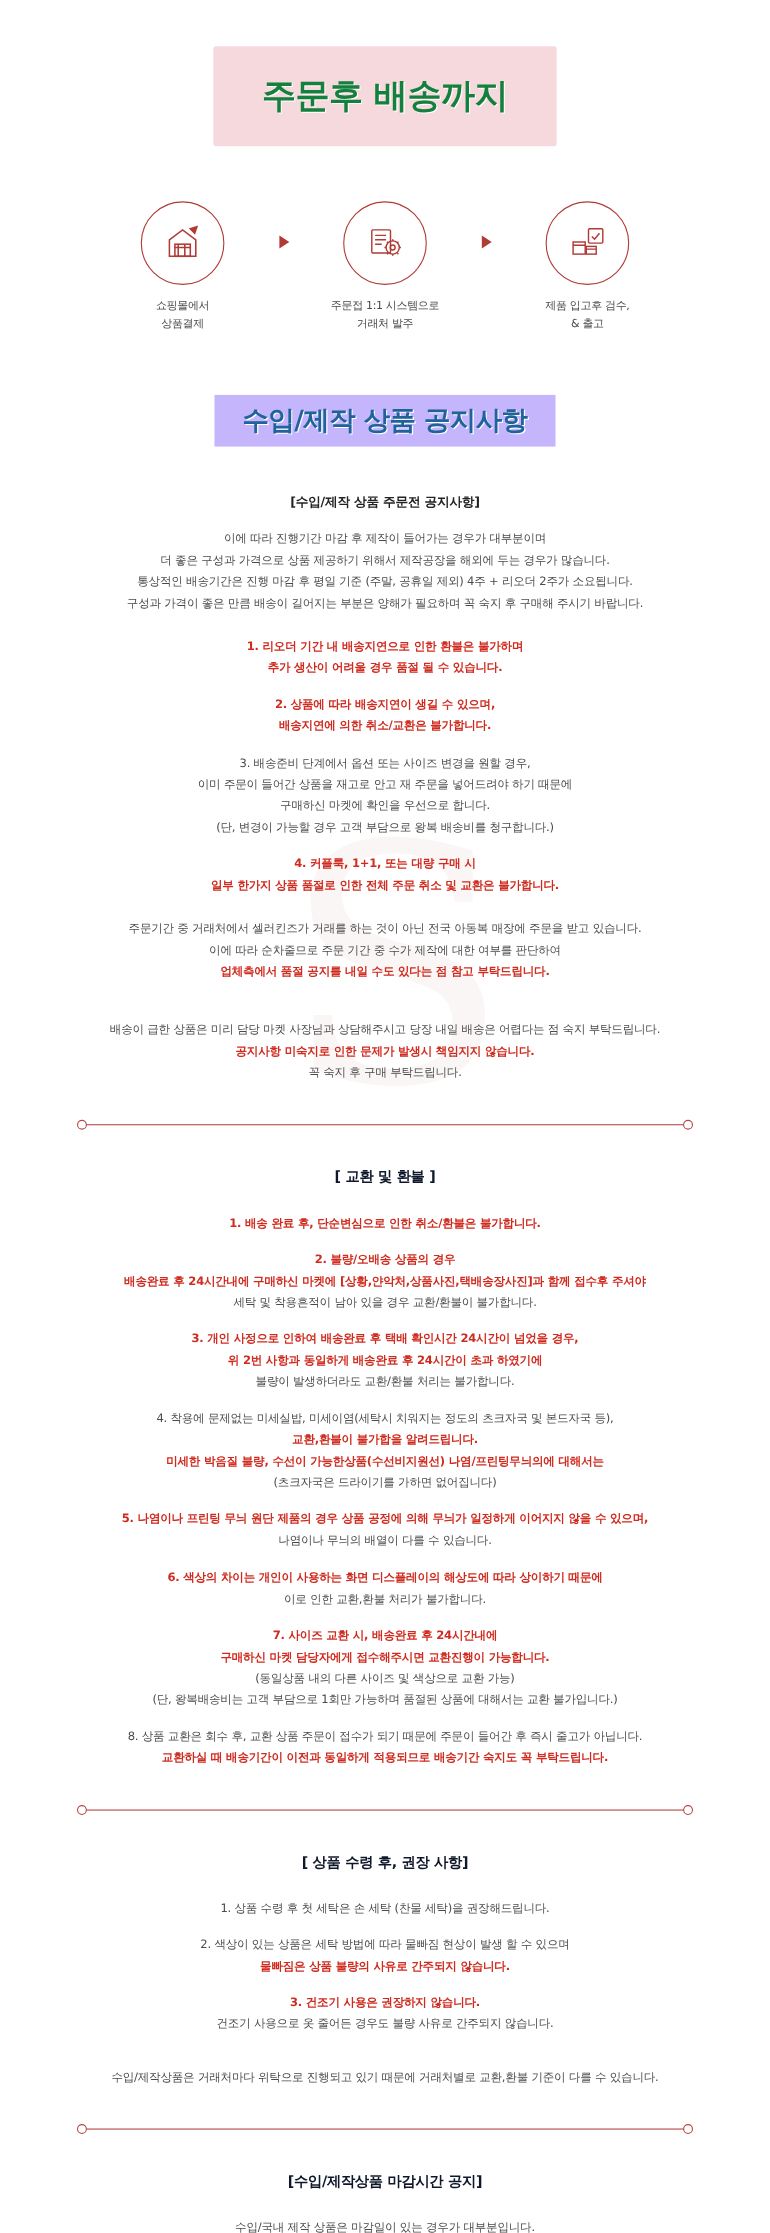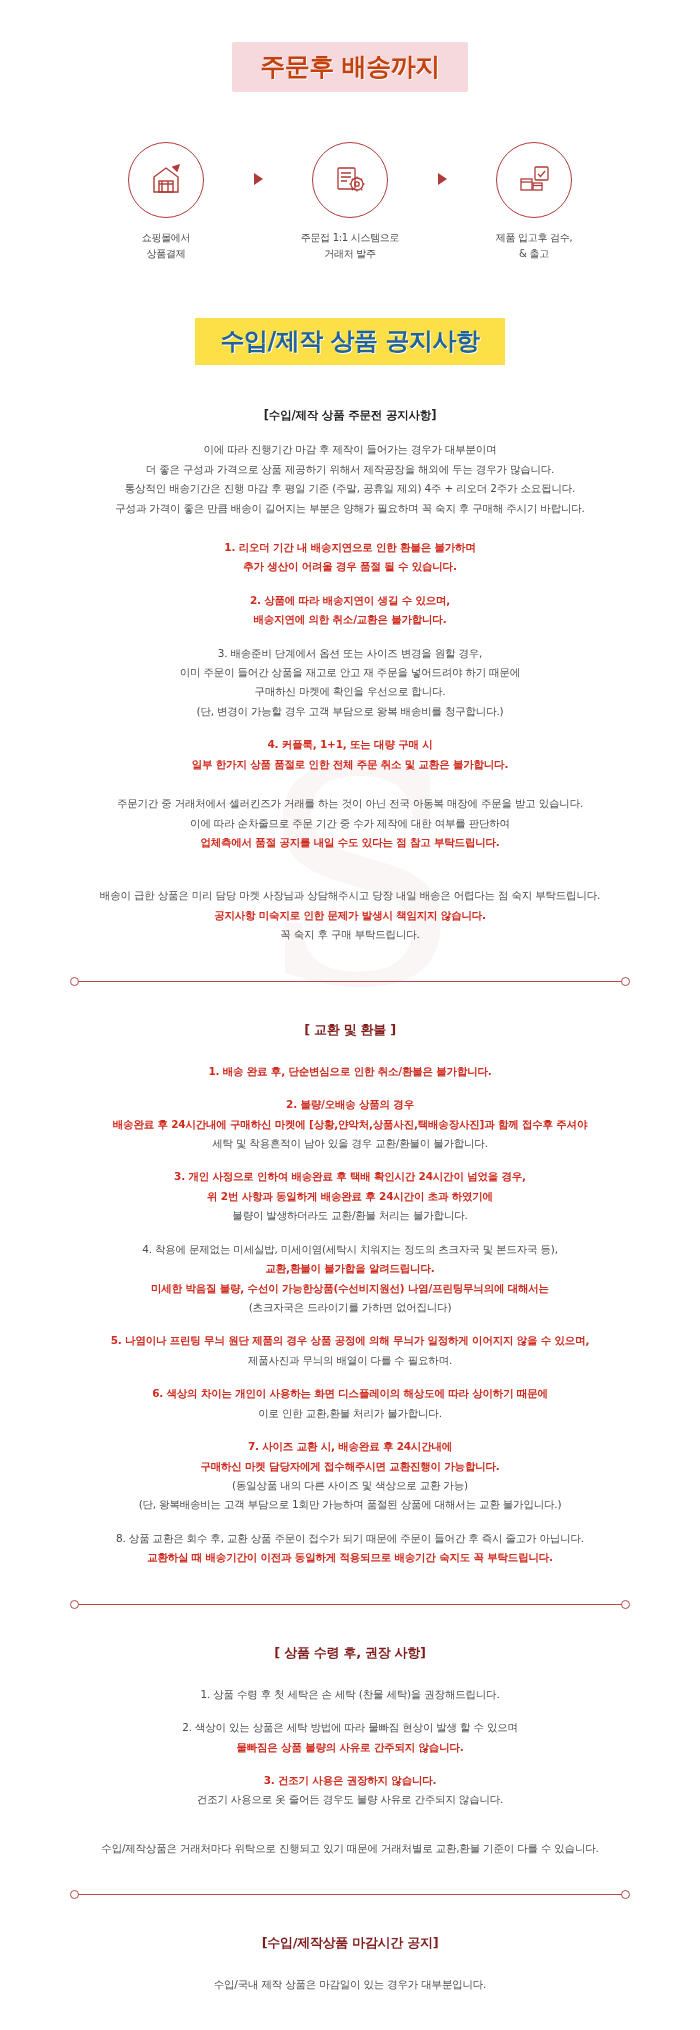--- a/index.html
+++ b/index.html
@@ -39,25 +39,25 @@
     text-align:center;
     padding-top:42px;
   }
   .banner{
     display:inline-block;
     background:#f6d9dd;
     padding:8px 28px 9px 28px;
     border-radius:2px;
   }
   .banner h1{
-    margin:0;
-    font-size:25px;
+    margin:16px;
+    font-size:31px;
     font-weight:bold;
     letter-spacing:-0.5px;
-    color:#c2410c;
+    color:#15803d;
     text-shadow:1px 1px 0 #ffffff;
   }
 
   
   .steps{
     margin-top:50px;
     display:flex;
     justify-content:center;
     align-items:flex-start;
     gap:0px;
@@ -99,21 +99,21 @@
     border-bottom:6px solid transparent;
   }
 
   
   .sec-head-wrap{
     text-align:center;
     margin-top:56px;
   }
   .sec-head{
     display:inline-block;
-    background:#fde047;
+    background:#c4b5fd;
     padding:7px 26px 8px 26px;
   }
   .sec-head h2{
     margin:0;
     font-size:24px;
     font-weight:bold;
     color:#20639b;
     letter-spacing:-0.5px;
     text-shadow:1px 1px 0 #ffffff;
   }
@@ -159,21 +159,21 @@
     background:#fff;
     box-sizing:border-box;
   }
   .divider .dot.l{left:0;}
   .divider .dot.r{right:0;}
 
   .center-title{
     text-align:center;
     font-weight:bold;
     font-size:13px;
-    color:#7f1d1d;
+    color:#0f172a;
     letter-spacing:-0.3px;
   }
   .spacer-40{height:40px;}
 </style>
 </head>
 <body>
 
 <div class="page">
   <div class="watermark">S</div>
   <div class="content">
@@ -333,21 +333,21 @@
       <div class="gap-m"></div>
       <div>
         <div>4. 착용에 문제없는 미세실밥, 미세이염(세탁시 치워지는 정도의 츠크자국 및 본드자국 등),</div>
         <div class="red-b">교환,환불이 불가합을 알려드립니다.</div>
         <div class="red-b">미세한 박음질 불량, 수선이 가능한상품(수선비지원선) 나염/프린팅무늬의에 대해서는</div>
         <div>(츠크자국은 드라이기를 가하면 없어집니다)</div>
       </div>
       <div class="gap-m"></div>
       <div>
         <div class="red-b">5. 나염이나 프린팅 무늬 원단 제품의 경우 상품 공정에 의해 무늬가 일정하게 이어지지 않을 수 있으며,</div>
-        <div>제품사진과 무늬의 배열이 다를 수 필요하며.</div>
+        <div>나염이나 무늬의 배열이 다를 수 있습니다.</div>
       </div>
       <div class="gap-m"></div>
       <div>
         <div class="red-b">6. 색상의 차이는 개인이 사용하는 화면 디스플레이의 해상도에 따라 상이하기 때문에</div>
         <div>이로 인한 교환,환불 처리가 불가합니다.</div>
       </div>
       <div class="gap-m"></div>
       <div>
         <div class="red-b">7. 사이즈 교환 시, 배송완료 후 24시간내에</div>
         <div class="red-b">구매하신 마켓 담당자에게 접수해주시면 교환진행이 가능합니다.</div>

